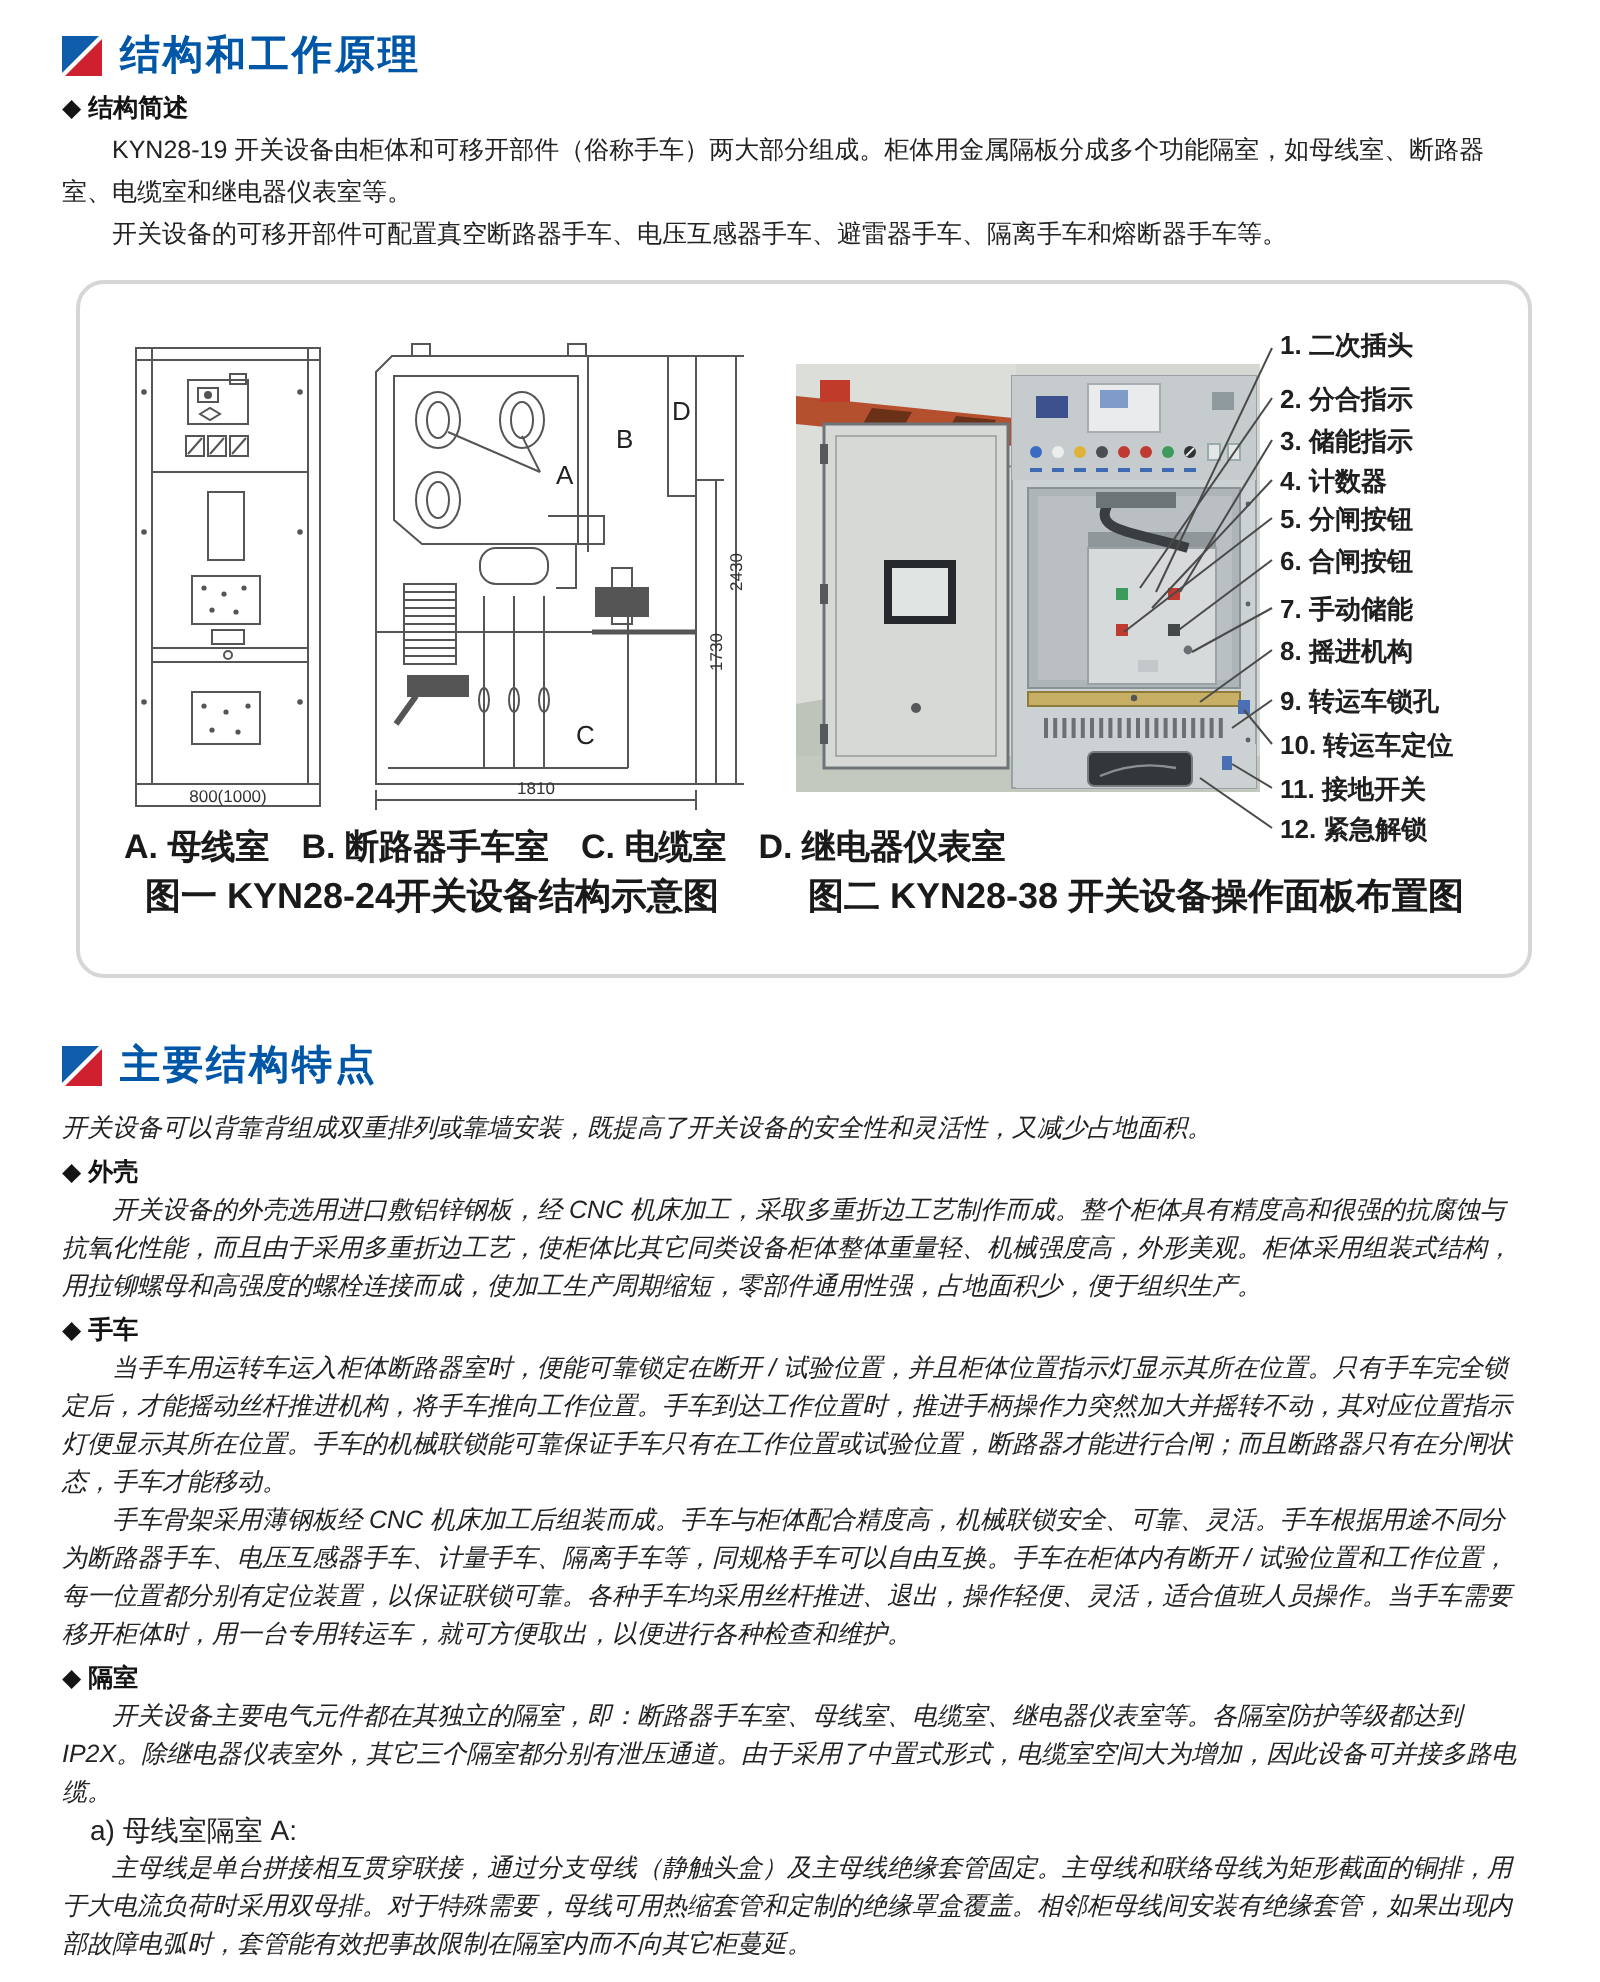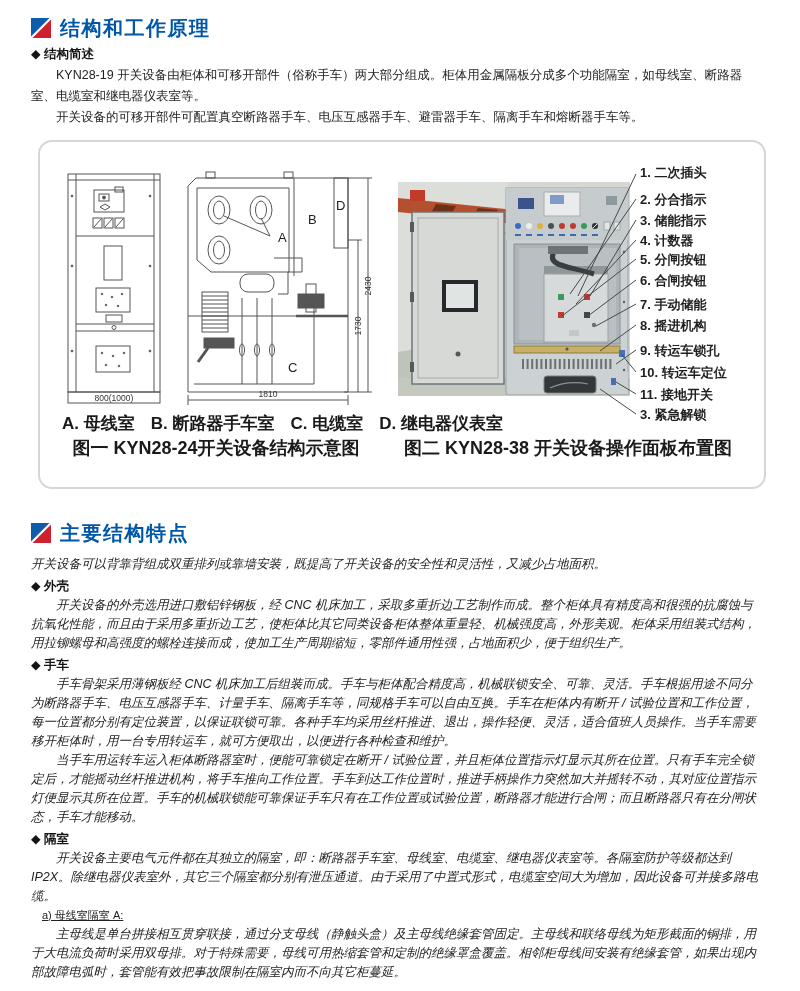--- a/index.html
+++ b/index.html
@@ -10,21 +10,21 @@
   .content{padding:0 31px;}
   .sec-header{display:flex;align-items:center;gap:9px;margin:0;padding-top:16px;}
   .sec-header .hicon{width:20px;height:20px;flex:0 0 auto;}
   .sec-header h1{margin:0;font-size:20px;line-height:24px;font-weight:700;color:#0057a7;letter-spacing:1.5px;}
   .s1-body{margin-top:4px;}
   .bullet-line{font-size:12.5px;font-weight:700;color:#141414;line-height:21px;margin:2px 0 0;}
   p.body{margin:0;font-size:12.5px;line-height:21px;color:#222;}
   p.ind{text-indent:2em;}
   .sec2 p.body{line-height:19px;font-style:italic;}
   .sec2 .bullet-line{line-height:19px;margin-top:3px;}
-  .sub-line{font-size:11px;line-height:19px;color:#222;text-indent:1em;margin:0;text-decoration:underline;}
+  .sub-line{font-size:14px;line-height:19px;color:#222;text-indent:1em;margin:0;}
 
   .figure-box{
     position:relative;margin:12px 0 0 7px;width:724px;height:345px;
     border:2px solid #d6d6d6;border-radius:14px;background:#fff;
   }
   .fig-left{position:absolute;left:0;top:0;width:352px;height:345px;}
   .fig-right{position:absolute;left:352px;top:0;width:370px;height:345px;}
   .fig1-svg{position:absolute;left:16px;top:24px;}
   .legend-row{position:absolute;left:22px;top:270px;width:320px;display:flex;gap:16px;
     font-size:17px;font-weight:700;color:#1a1a1a;white-space:nowrap;}
@@ -302,43 +302,43 @@
         <div class="callout" style="top:49px">2. 分合指示</div>
         <div class="callout" style="top:70px">3. 储能指示</div>
         <div class="callout" style="top:90px">4. 计数器</div>
         <div class="callout" style="top:109px">5. 分闸按钮</div>
         <div class="callout" style="top:130px">6. 合闸按钮</div>
         <div class="callout" style="top:154px">7. 手动储能</div>
         <div class="callout" style="top:175px">8. 摇进机构</div>
         <div class="callout" style="top:200px">9. 转运车锁孔</div>
         <div class="callout" style="top:222px">10. 转运车定位</div>
         <div class="callout" style="top:244px">11. 接地开关</div>
-        <div class="callout" style="top:264px">3. 紧急解锁</div>
+        <div class="callout" style="top:264px">12. 紧急解锁</div>
 
         <div class="fig-caption cap2">图二 KYN28-38 开关设备操作面板布置图</div>
       </div>
     </div>
 
     <div class="sec-header" style="padding-top:32px">
       <svg class="hicon" viewBox="0 0 20 20">
         <polygon points="0,0 18.5,0 0,18.5" fill="#0f5cab"></polygon>
         <polygon points="20,1.5 20,20 1.5,20" fill="#cf2030"></polygon>
       </svg>
       <h1>主要结构特点</h1>
     </div>
 
     <div class="sec2" style="margin-top:10px">
       <p class="body">开关设备可以背靠背组成双重排列或靠墙安装，既提高了开关设备的安全性和灵活性，又减少占地面积。</p>
 
       <div class="bullet-line">◆ 外壳</div>
       <p class="body ind">开关设备的外壳选用进口敷铝锌钢板，经 CNC 机床加工，采取多重折边工艺制作而成。整个柜体具有精度高和很强的抗腐蚀与抗氧化性能，而且由于采用多重折边工艺，使柜体比其它同类设备柜体整体重量轻、机械强度高，外形美观。柜体采用组装式结构，用拉铆螺母和高强度的螺栓连接而成，使加工生产周期缩短，零部件通用性强，占地面积少，便于组织生产。</p>
 
       <div class="bullet-line">◆ 手车</div>
+      <p class="body ind">当手车用运转车运入柜体断路器室时，便能可靠锁定在断开 / 试验位置，并且柜体位置指示灯显示其所在位置。只有手车完全锁定后，才能摇动丝杆推进机构，将手车推向工作位置。手车到达工作位置时，推进手柄操作力突然加大并摇转不动，其对应位置指示灯便显示其所在位置。手车的机械联锁能可靠保证手车只有在工作位置或试验位置，断路器才能进行合闸；而且断路器只有在分闸状态，手车才能移动。</p>
       <p class="body ind">手车骨架采用薄钢板经 CNC 机床加工后组装而成。手车与柜体配合精度高，机械联锁安全、可靠、灵活。手车根据用途不同分为断路器手车、电压互感器手车、计量手车、隔离手车等，同规格手车可以自由互换。手车在柜体内有断开 / 试验位置和工作位置，每一位置都分别有定位装置，以保证联锁可靠。各种手车均采用丝杆推进、退出，操作轻便、灵活，适合值班人员操作。当手车需要移开柜体时，用一台专用转运车，就可方便取出，以便进行各种检查和维护。</p>
-      <p class="body ind">当手车用运转车运入柜体断路器室时，便能可靠锁定在断开 / 试验位置，并且柜体位置指示灯显示其所在位置。只有手车完全锁定后，才能摇动丝杆推进机构，将手车推向工作位置。手车到达工作位置时，推进手柄操作力突然加大并摇转不动，其对应位置指示灯便显示其所在位置。手车的机械联锁能可靠保证手车只有在工作位置或试验位置，断路器才能进行合闸；而且断路器只有在分闸状态，手车才能移动。</p>
 
       <div class="bullet-line">◆ 隔室</div>
       <p class="body ind">开关设备主要电气元件都在其独立的隔室，即：断路器手车室、母线室、电缆室、继电器仪表室等。各隔室防护等级都达到 IP2X。除继电器仪表室外，其它三个隔室都分别有泄压通道。由于采用了中置式形式，电缆室空间大为增加，因此设备可并接多路电缆。</p>
 
       <p class="sub-line">a) 母线室隔室 A:</p>
       <p class="body ind">主母线是单台拼接相互贯穿联接，通过分支母线（静触头盒）及主母线绝缘套管固定。主母线和联络母线为矩形截面的铜排，用于大电流负荷时采用双母排。对于特殊需要，母线可用热缩套管和定制的绝缘罩盒覆盖。相邻柜母线间安装有绝缘套管，如果出现内部故障电弧时，套管能有效把事故限制在隔室内而不向其它柜蔓延。</p>
     </div>
 
   </div>
 </div>

